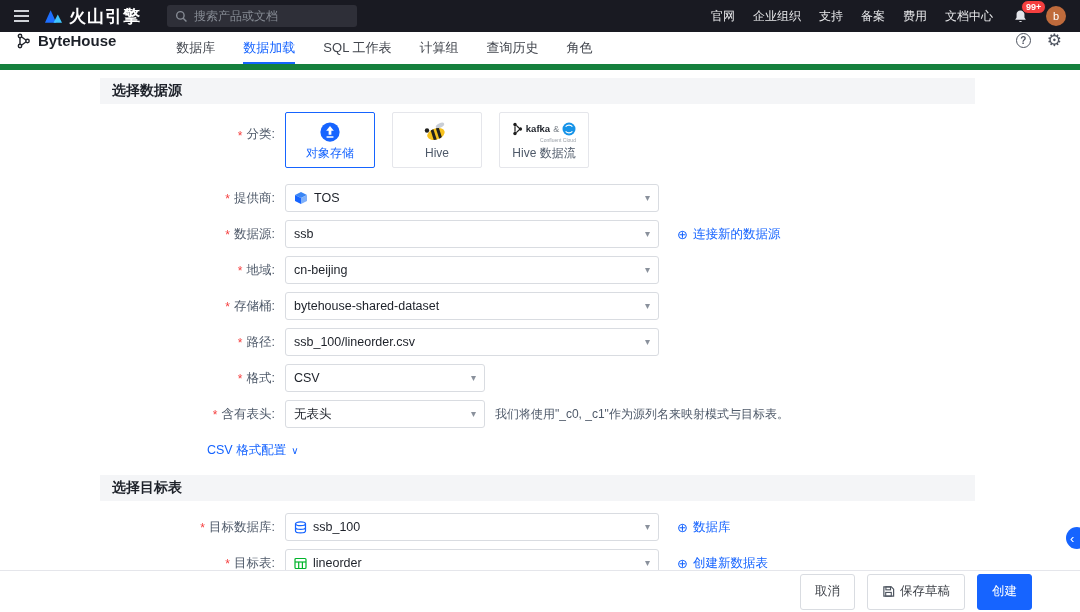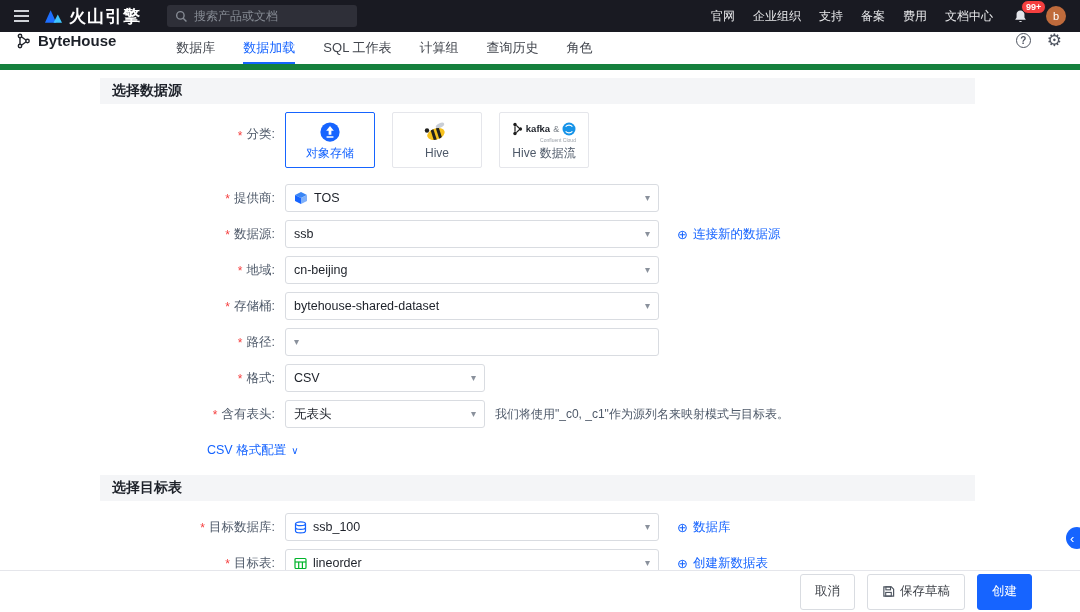--- a/index.html
+++ b/index.html
@@ -270,20 +270,21 @@
       </div>
     </div>
 
     <div class="form-row">
       <div class="label-col">
         <span class="star">*</span>
         <span>路径:</span>
       </div>
       <div class="control-col">
         <div class="dd w310">
+          <span class="dd-value">ssb_100/lineorder.csv</span>
           <span class="dd-caret">▾</span>
         </div>
       </div>
     </div>
 
     <div class="form-row">
       <div class="label-col">
         <span class="star">*</span>
         <span>格式:</span>
       </div>

